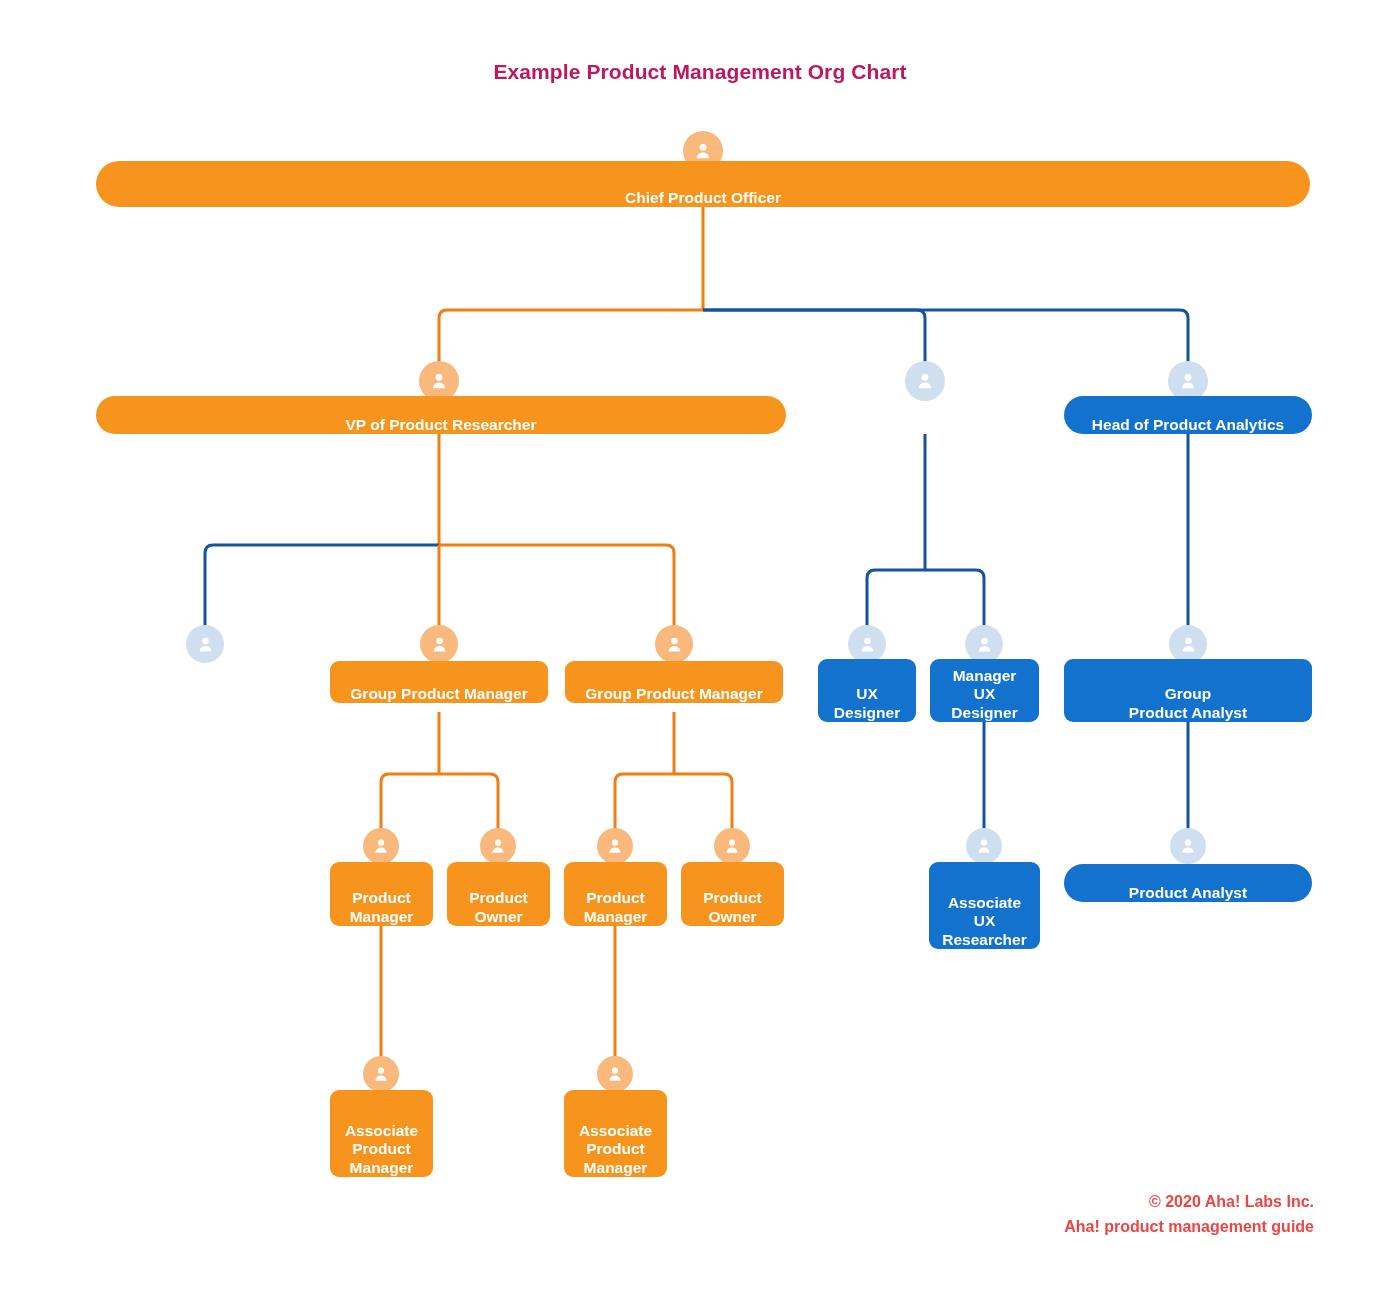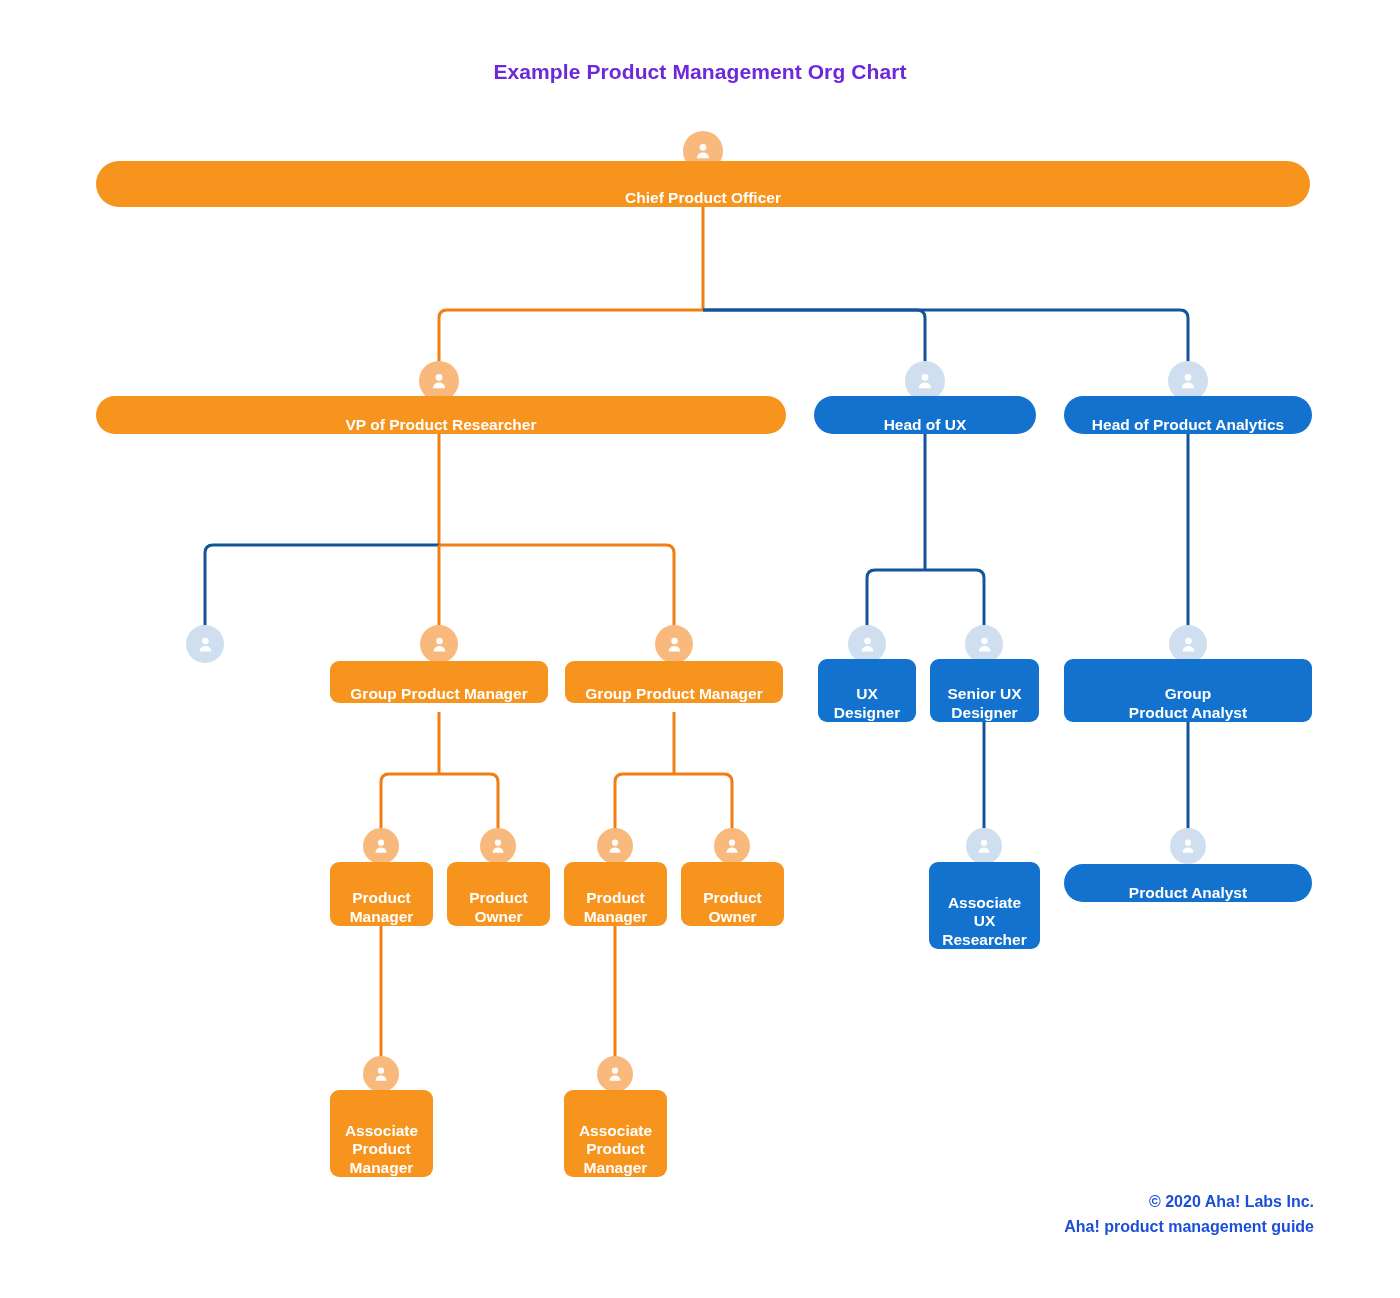--- a/index.html
+++ b/index.html
@@ -20,21 +20,21 @@
 
   
   #chart-title {
     position: absolute;
     left: 0;
     top: 60px;
     width: 1400px;
     text-align: center;
     font-size: 21px;
     font-weight: bold;
-    color: #6d28d9;
+    color: #be185d;
     letter-spacing: 0.1px;
   }
 
   
   #connectors {
     position: absolute;
     left: 0;
     top: 0;
     width: 1400px;
     height: 1298px;
@@ -78,21 +78,21 @@
   .avatar.orange { background: #f9b97c; }
   .avatar.blue   { background: #cfdff0; }
   .avatar svg { display: block; }
 
   
   #footer {
     position: absolute;
     right: 86px;
     top: 1190px;
     text-align: right;
-    color: #1d4ed8;
+    color: #ef4444;
     font-size: 16px;
     font-weight: bold;
     line-height: 1.55;
     margin-left: 46px;
   }
   #footer div { white-space: nowrap; }
 </style>
 </head>
 <body>
 
@@ -258,39 +258,36 @@
       </svg>
   </div>
 
   <div class="node orange pill" style="left:96px; top:161px; width:1214px; height:46px; font-size:15.5px;">
     <span class="node-label">Chief Product Officer</span>
   </div>
 
   <div class="node orange pill" style="left:96px; top:396px; width:690px; height:38px; font-size:15.5px;">
     <span class="node-label">VP of Product Researcher</span>
   </div>
-  <div class="node blue pill" style="left:814px; top:396px; width:222px; height:38px; font-size:15.5px;">
-    <span class="node-label">Head of UX</span>
-  </div>
   <div class="node blue pill" style="left:1064px; top:396px; width:248px; height:38px; font-size:15.5px;">
     <span class="node-label">Head of Product Analytics</span>
   </div>
 
   <div class="node orange rect" style="left:330px; top:661px; width:218px; height:42px; font-size:15.5px;">
     <span class="node-label">Group Product Manager</span>
   </div>
   <div class="node orange rect" style="left:565px; top:661px; width:218px; height:42px; font-size:15.5px;">
     <span class="node-label">Group Product Manager</span>
   </div>
   <div class="node blue rect" style="left:818px; top:659px; width:98px; height:63px; font-size:15.5px;">
     <span class="node-label">UX
 Designer</span>
   </div>
   <div class="node blue rect" style="left:930px; top:659px; width:109px; height:63px; font-size:15.5px;">
-    <span class="node-label">Senior UX
+    <span class="node-label">Manager UX
 Designer</span>
   </div>
   <div class="node blue rect" style="left:1064px; top:659px; width:248px; height:63px; font-size:15.5px;">
     <span class="node-label">Group
 Product Analyst</span>
   </div>
 
   <div class="node orange rect" style="left:330px; top:862px; width:103px; height:64px; font-size:15.5px;">
     <span class="node-label">Product
 Manager</span>

